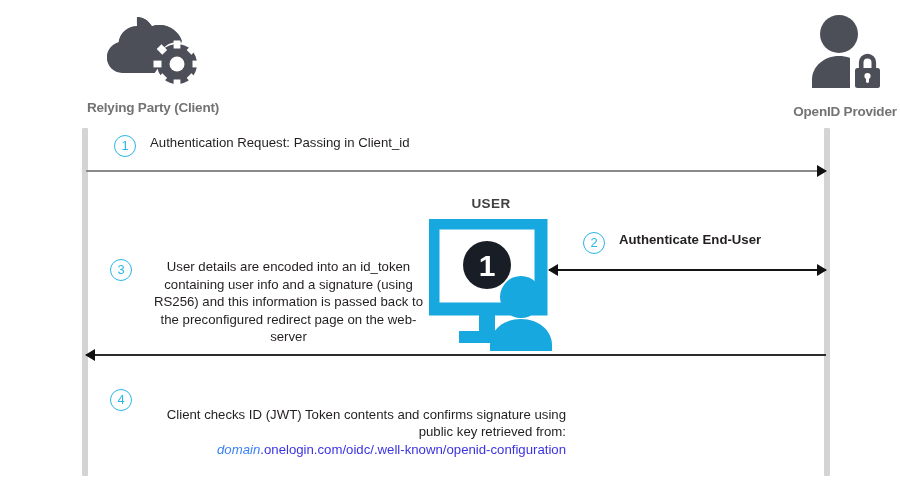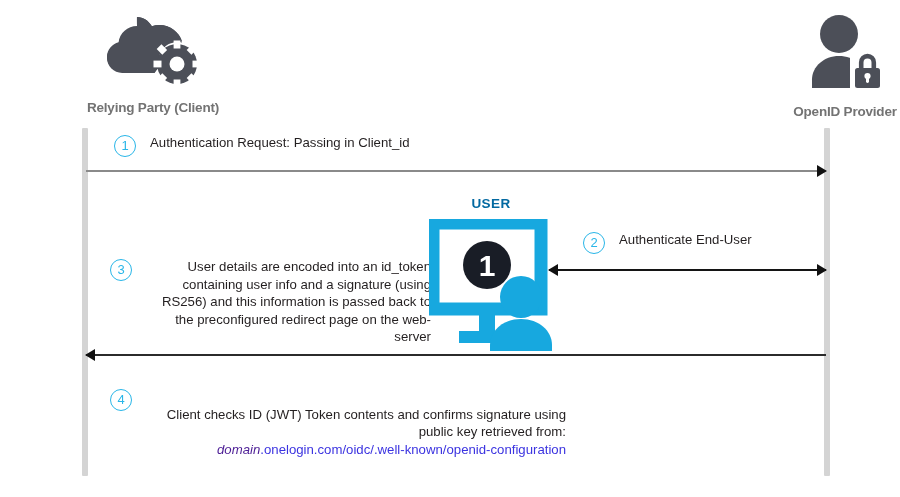--- a/index.html
+++ b/index.html
@@ -115,54 +115,54 @@
     color: #231f20;
     line-height: 17.5px;
     margin-left: 14px;
     white-space: pre-line;
   }
 
   #step-1 { left: 114px; top: 134px; }
   #step-1 .step-text { white-space: nowrap; }
 
   #step-2 { left: 583px; top: 231px; }
-  #step-2 .step-text { white-space: nowrap; }
+  #step-2 .step-text { white-space: nowrap; font-weight: bold; }
 
   #step-3 { left: 110px; top: 258px; width: 340px; }
-  #step-3 .step-text { width: 285px; text-align: right; }
+  #step-3 .step-text { width: 285px; text-align: center; }
 
   #step-4 { left: 110px; top: 388px; width: 460px; }
   #step-4 .step-text { width: 420px; text-align: right; }
 
   .url-line {
     display: block;
     color: #3b33e0;
     font-size: 13.2px;
   }
   .url-domain {
     font-style: italic;
-    color: #4c1d95;
+    color: #3b82f6;
   }
 
   
   #user-block {
     position: absolute;
     left: 429px;
     top: 196px;
     width: 124px;
     height: 158px;
   }
   #user-title {
     position: absolute;
     left: 0; top: 0;
     width: 124px;
     text-align: center;
     font-size: 13.5px;
     font-weight: bold;
-    color: #0369a1;
+    color: #404040;
     letter-spacing: 0.4px;
   }
   #user-graphic {
     position: absolute;
     left: 0;
     top: 23px;
   }
 </style>
 </head>
 <body>

